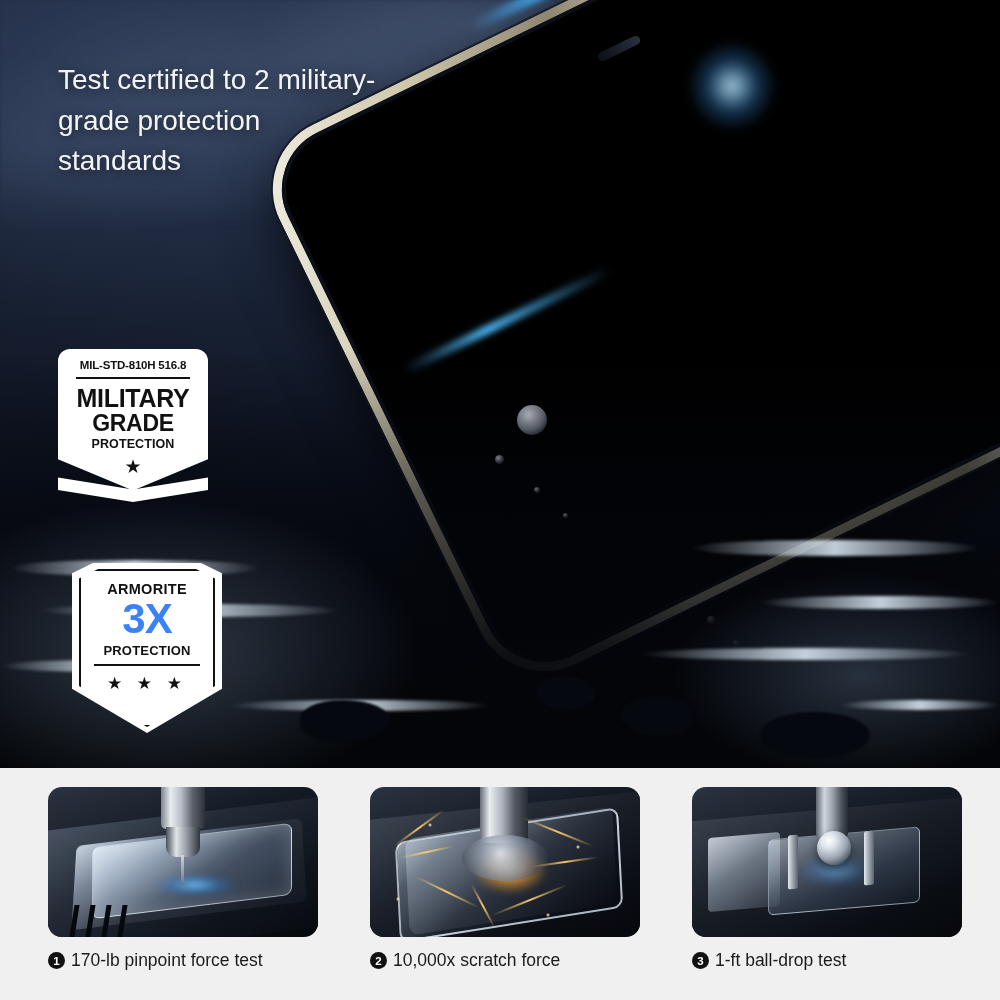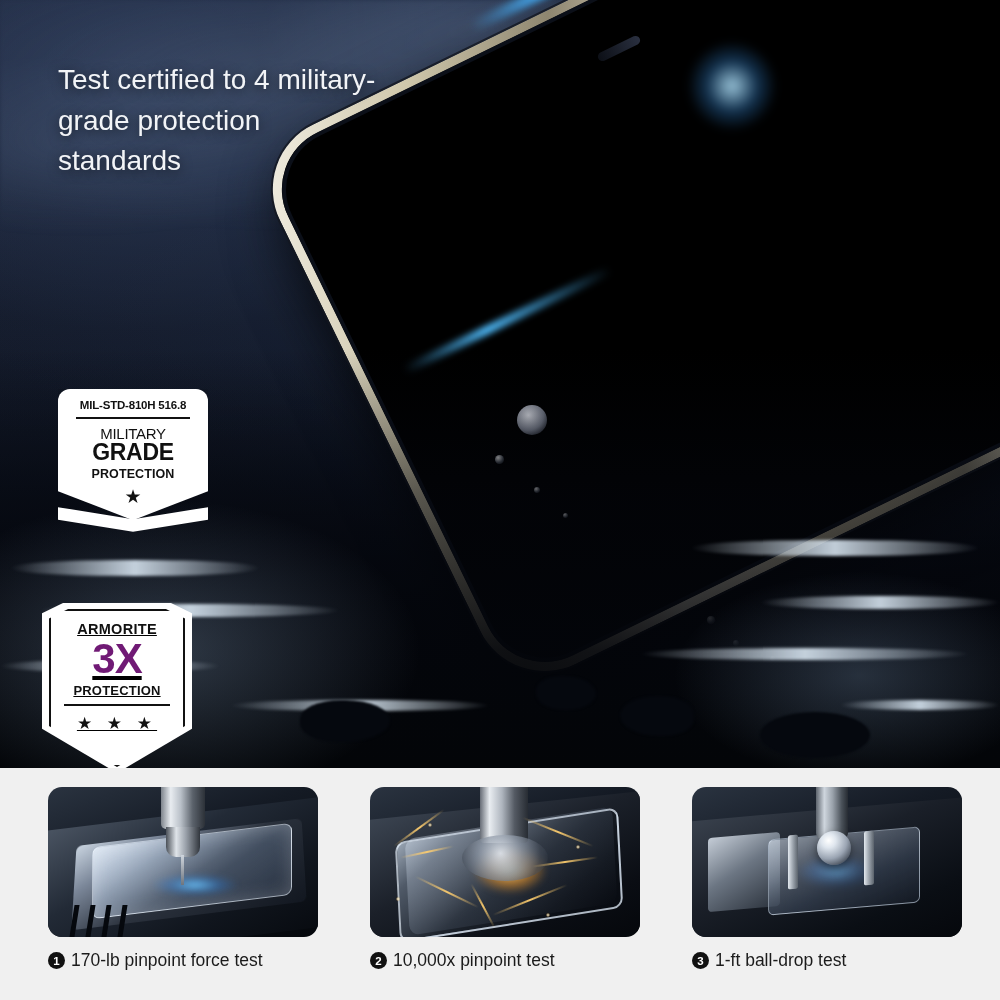--- a/index.html
+++ b/index.html
@@ -194,62 +194,62 @@
     letter-spacing:-.4px;
     text-shadow:0 2px 14px rgba(0,0,0,.55);
   }
   .hero-sub {
     margin-top:18px; color:#f2f4f7; font-size:28px; line-height:1.45;
     font-weight:400; text-shadow:0 2px 12px rgba(0,0,0,.6);
     max-width:330px;
   }
 
   
-  .badge { position:absolute; z-index:9;margin-top:40px; }
+  .badge { position:absolute; z-index:9; }
 
   .badge-mil { left:58px; top:349px; width:150px; }
   .mil-shield {
     width:150px; background:#fff;
     border-radius:12px 12px 0 0;
     padding:10px 8px 4px;
     text-align:center;
     clip-path:polygon(0 0,100% 0,100% 78%,50% 100%,0 78%);
     box-shadow:0 4px 18px rgba(0,0,0,.4);
   }
   .mil-std { font-size:11.5px; font-weight:700; color:#111; letter-spacing:-.2px; }
   .mil-rule { height:2px; background:#111; margin:6px 10px 7px; }
-  .mil-l1 { font-size:15px; font-weight:400; color:#111; letter-spacing:-.3px; line-height:1.03; }
+  .mil-l1 { font-size:25px; font-weight:700; color:#111; letter-spacing:-.3px; line-height:1.03; }
   .mil-l2 { font-size:23px; font-weight:700; color:#111; letter-spacing:-.3px; line-height:1.03; }
   .mil-l3 { font-size:12.5px; font-weight:700; color:#111; letter-spacing:.1px; margin-top:2px; }
   .mil-star { font-size:19px; color:#111; line-height:1; margin-top:6px; margin-bottom:10px; }
   .mil-chevron {
     width:150px; height:30px; margin-top:-13px;
     background:#fff;
     clip-path:polygon(0 0,50% 40%,100% 0,100% 42%,50% 82%,0 42%);
     box-shadow:0 4px 14px rgba(0,0,0,.35);
   }
 
-  .badge-arm { left:42px; top:563px; width:138px;text-decoration:underline; }
+  .badge-arm { left:72px; top:563px; width:138px; }
   .arm-shield {
     width:150px; height:170px; background:#fff;
     clip-path:polygon(0 6%, 14% 0, 86% 0, 100% 6%, 100% 74%, 50% 100%, 0 74%);
     padding:18px 8px 0; text-align:center;
     box-shadow:0 4px 18px rgba(0,0,0,.4);
     position:relative;
   }
   .arm-inner-line {
     position:absolute; left:7px; top:6px; right:7px; bottom:6px;
     border:2px solid #111;
     clip-path:polygon(0 6%, 14% 0, 86% 0, 100% 6%, 100% 74%, 50% 100%, 0 74%);
     background:transparent;
     -webkit-mask:linear-gradient(#000,#000) content-box, linear-gradient(#000,#000);
     pointer-events:none;
   }
   .arm-t1 { font-size:14.5px; font-weight:700; color:#111; letter-spacing:.3px; }
-  .arm-3x { font-size:42px; font-weight:700; color:#701a75; line-height:1.02; letter-spacing:-1px; margin:1px 0 2px; }
+  .arm-3x { font-size:42px; font-weight:700; color:#3b82f6; line-height:1.02; letter-spacing:-1px; margin:1px 0 2px; }
   .arm-t2 { font-size:13px; font-weight:700; color:#111; letter-spacing:.2px; }
   .arm-rule { height:2px; background:#111; margin:6px 14px 7px; }
   .arm-stars { font-size:17px; color:#111; letter-spacing:5px; }
 
   
   .strip { position:absolute; left:0; top:768px; width:1000px; height:232px; background:#f0f0f0; }
   .cards { position:absolute; left:48px; top:19px; display:flex; gap:52px; }
   .card { width:270px; }
   .thumb {
     width:270px; height:150px; border-radius:14px; overflow:hidden; position:relative;
@@ -384,21 +384,21 @@
   <div class="foam" style="left:760px;top:596px;width:240px;height:13px;"></div>
   <div class="foam" style="left:640px;top:648px;width:330px;height:12px;"></div>
   <div class="foam" style="left:840px;top:700px;width:160px;height:10px;"></div>
 
   <div class="rock" style="left:536px;top:676px;width:60px;height:34px;border-radius:44% 56% 50% 50%;"></div>
   <div class="rock" style="left:620px;top:696px;width:74px;height:40px;border-radius:52% 48% 44% 56%;"></div>
   <div class="rock" style="left:300px;top:700px;width:90px;height:42px;border-radius:48% 52% 54% 46%;"></div>
   <div class="rock" style="left:760px;top:712px;width:110px;height:46px;border-radius:50%;"></div>
 
   <div class="hero-copy">
-    <p class="hero-sub">Test certified to 4 military-grade protection standards</p>
+    <p class="hero-sub">Test certified to 2 military-grade protection standards</p>
   </div>
 
   <div class="badge badge-mil">
     <div class="mil-shield">
       <div class="mil-std">MIL-STD-810H 516.8</div>
       <div class="mil-rule"></div>
       <div class="mil-l1">MILITARY</div>
       <div class="mil-l2">GRADE</div>
       <div class="mil-l3">PROTECTION</div>
       <div class="mil-star">★</div>
@@ -459,21 +459,21 @@
         <div class="spk" style="left:162px;top:74px;width:66px;transform:rotate(-8deg);"></div>
         <div class="spk" style="left:120px;top:112px;width:80px;transform:rotate(-22deg);"></div>
         <div class="spk" style="left:88px;top:118px;width:50px;transform:rotate(62deg);"></div>
         <div class="spk-dot" style="left:58px;top:36px;"></div>
         <div class="spk-dot" style="left:26px;top:110px;"></div>
         <div class="spk-dot" style="left:206px;top:58px;"></div>
         <div class="spk-dot" style="left:176px;top:126px;"></div>
       </div>
       <div class="cap">
         <span class="num">2</span>
-        <span>10,000x pinpoint test</span>
+        <span>10,000x scratch force</span>
       </div>
     </div>
 
     <div class="card">
       <div class="thumb">
         <div class="t3-plate"></div>
         <div class="t3-panel"></div>
         <div class="t3-glow"></div>
         <div class="t3-glass"></div>
         <div class="t3-post" style="left:96px;top:48px;"></div>

